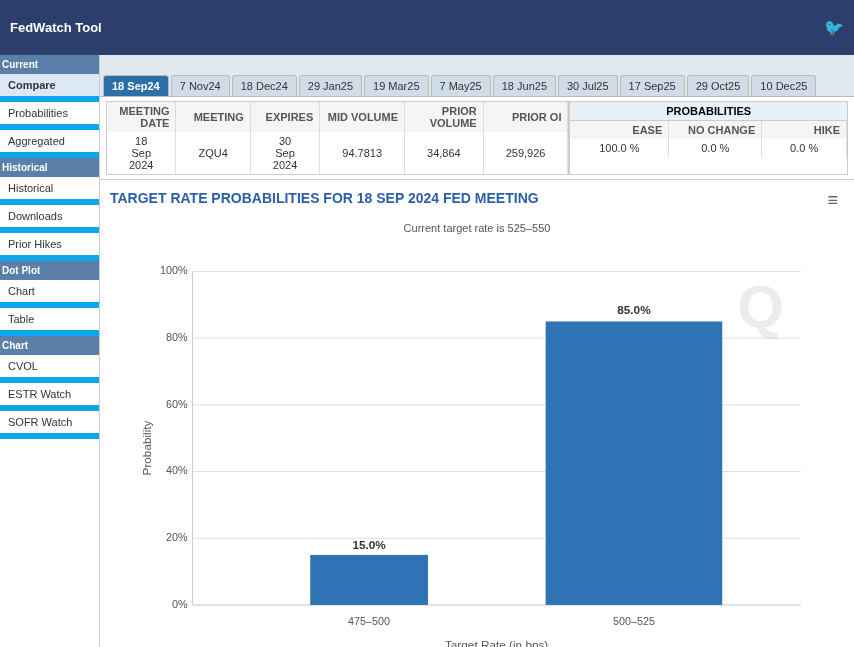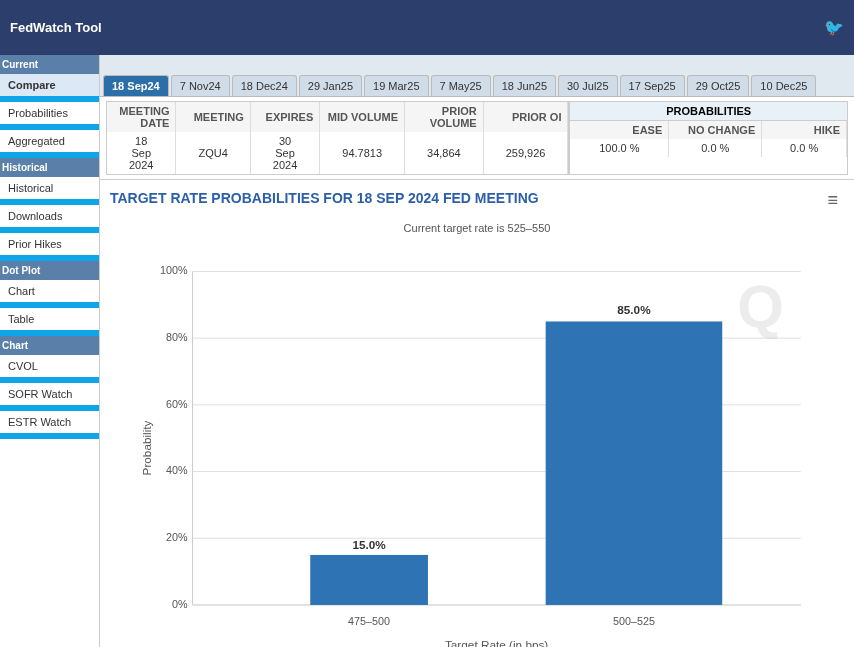--- a/index.html
+++ b/index.html
@@ -206,24 +206,24 @@
       <span>Table</span>
     </div>
 
     <div class="sidebar-section-label">
       <span>Chart</span>
     </div>
     <div class="sidebar-item">
       <span>CVOL</span>
     </div>
     <div class="sidebar-item">
+      <span>ESTR Watch</span>
+    </div>
+    <div class="sidebar-item">
       <span>SOFR Watch</span>
-    </div>
-    <div class="sidebar-item">
-      <span>ESTR Watch</span>
     </div>
   </div>
 
   <div id="main">
 
     <div id="tabs">
     <div class="tab active">18 Sep24</div>
         <div class="tab">7 Nov24</div>
         <div class="tab">18 Dec24</div>
         <div class="tab">29 Jan25</div>

